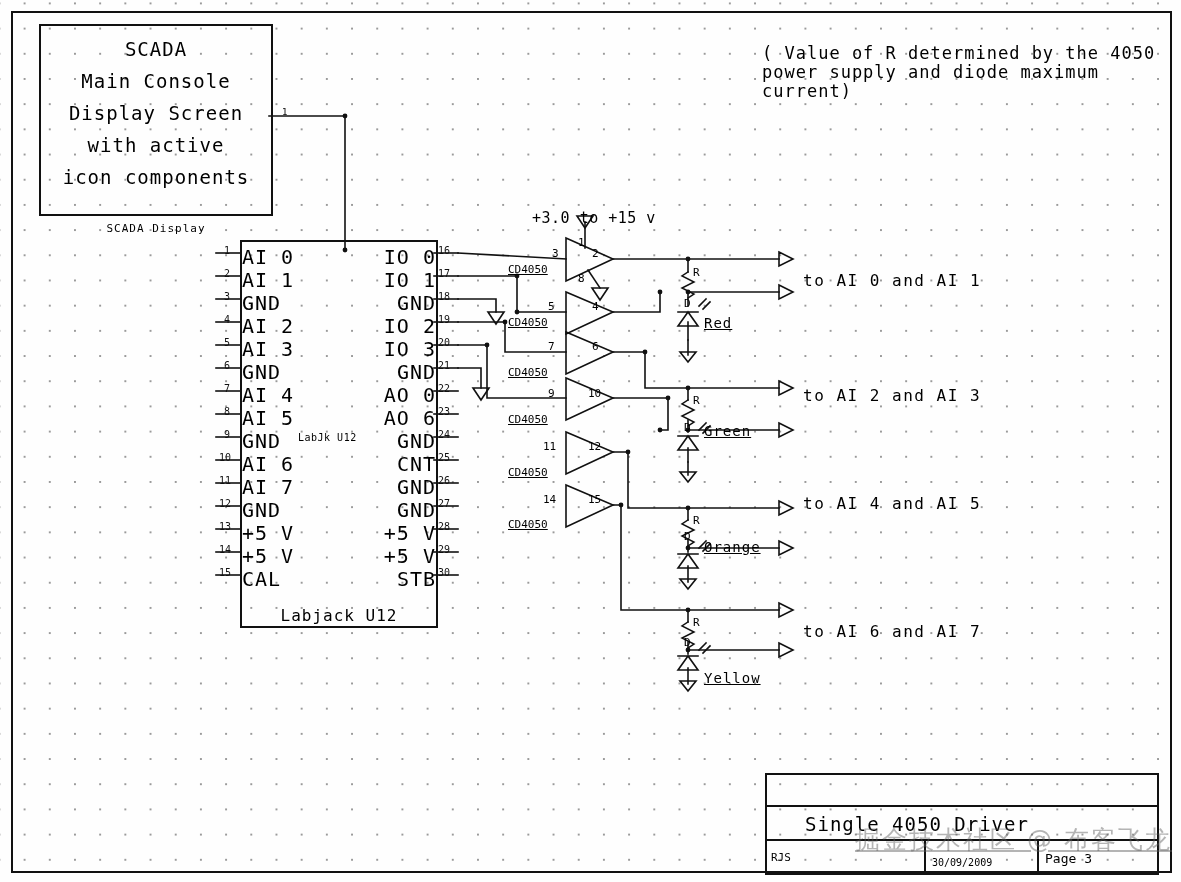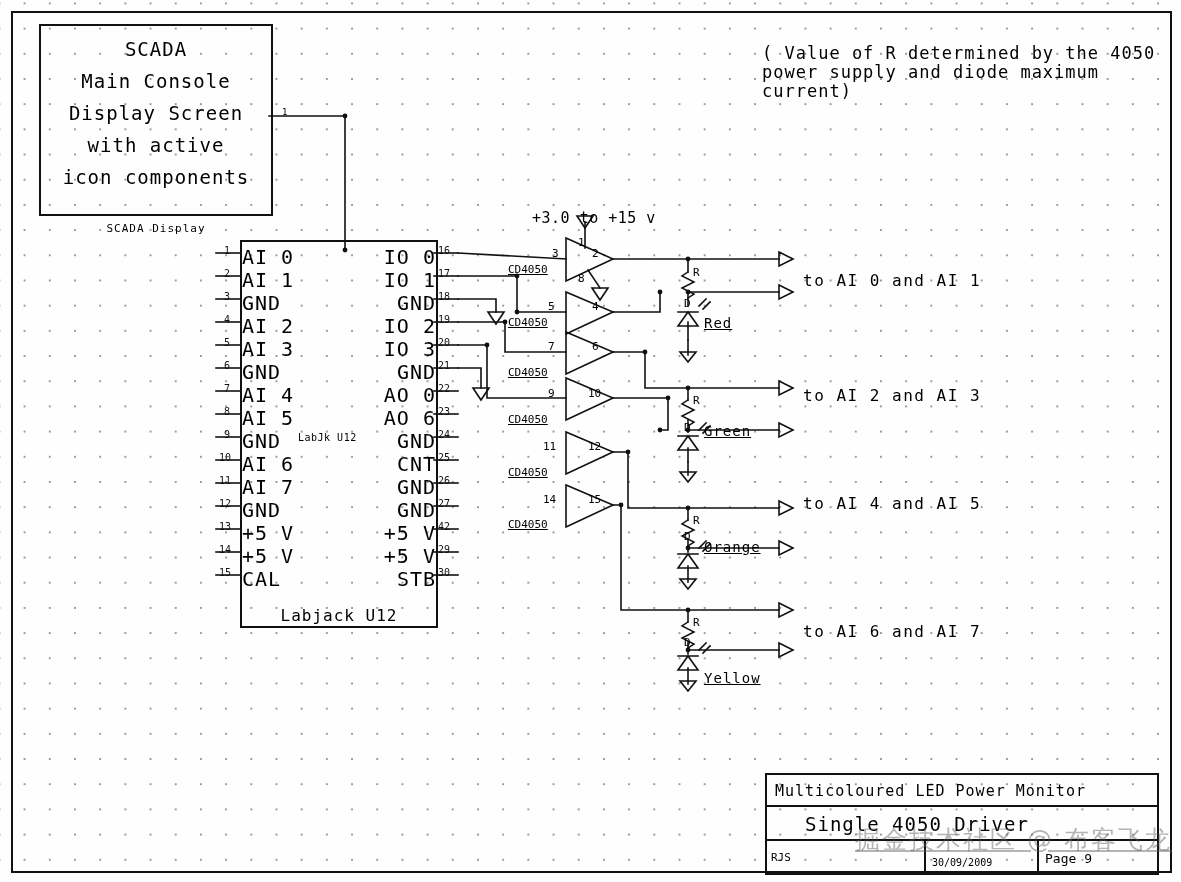--- a/index.html
+++ b/index.html
@@ -287,21 +287,21 @@
   <div class="pnum mono" style="left:438px;top:291px">18</div>
   <div class="pnum mono" style="left:438px;top:314px">19</div>
   <div class="pnum mono" style="left:438px;top:337px">20</div>
   <div class="pnum mono" style="left:438px;top:360px">21</div>
   <div class="pnum mono" style="left:438px;top:383px">22</div>
   <div class="pnum mono" style="left:438px;top:406px">23</div>
   <div class="pnum mono" style="left:438px;top:429px">24</div>
   <div class="pnum mono" style="left:438px;top:452px">25</div>
   <div class="pnum mono" style="left:438px;top:475px">26</div>
   <div class="pnum mono" style="left:438px;top:498px">27</div>
-  <div class="pnum mono" style="left:438px;top:521px">42</div>
+  <div class="pnum mono" style="left:438px;top:521px">28</div>
   <div class="pnum mono" style="left:438px;top:544px">29</div>
   <div class="pnum mono" style="left:438px;top:567px">30</div>
 
   <div class="buf-lbl mono" style="left:508px;top:263px">CD4050</div>
   <div class="buf-lbl mono" style="left:508px;top:316px">CD4050</div>
   <div class="buf-lbl mono" style="left:508px;top:366px">CD4050</div>
   <div class="buf-lbl mono" style="left:508px;top:413px">CD4050</div>
   <div class="buf-lbl mono" style="left:508px;top:466px">CD4050</div>
   <div class="buf-lbl mono" style="left:508px;top:518px">CD4050</div>
 
@@ -337,23 +337,22 @@
   <div class="toai mono" style="left:803px;top:494px">to AI 4 and AI 5</div>
 
   <div class="rlbl mono" style="left:693px;top:616px">R</div>
   <div class="rlbl mono" style="left:684px;top:636px">D</div>
   <div class="ledname mono" style="left:704px;top:670px">Yellow</div>
   <div class="toai mono" style="left:803px;top:622px">to AI 6 and AI 7</div>
 
   <div id="title">
     <div class="tb-row" style="top:0;height:32px"></div>
     <div class="tb-row" style="top:32px;height:34px"></div>
-    <div class="tb-txt mono" style="left:8px;top:7px;font-size:15px;letter-spacing:1px">Multicoloured LED Power Monitor</div>
     <div class="tb-txt mono" style="left:38px;top:38px;font-size:19px;letter-spacing:1px">Single 4050 Driver</div>
     <div class="tb-txt mono" style="left:4px;top:76px;font-size:11px">RJS</div>
     <div class="tb-txt mono" style="left:165px;top:82px;font-size:10px">30/09/2009</div>
-    <div class="tb-txt mono" style="left:278px;top:76px;font-size:13px">Page 9</div>
+    <div class="tb-txt mono" style="left:278px;top:76px;font-size:13px">Page 3</div>
     <div class="tb-txt" style="left:157px;top:66px;width:2px;height:32px;border-left:2px solid #111"></div>
     <div class="tb-txt" style="left:270px;top:66px;width:2px;height:32px;border-left:2px solid #111"></div>
   </div>
 
   <div id="wm">掘金技术社区 @ 布客飞龙</div>
 </div>
 
 </body></html>

